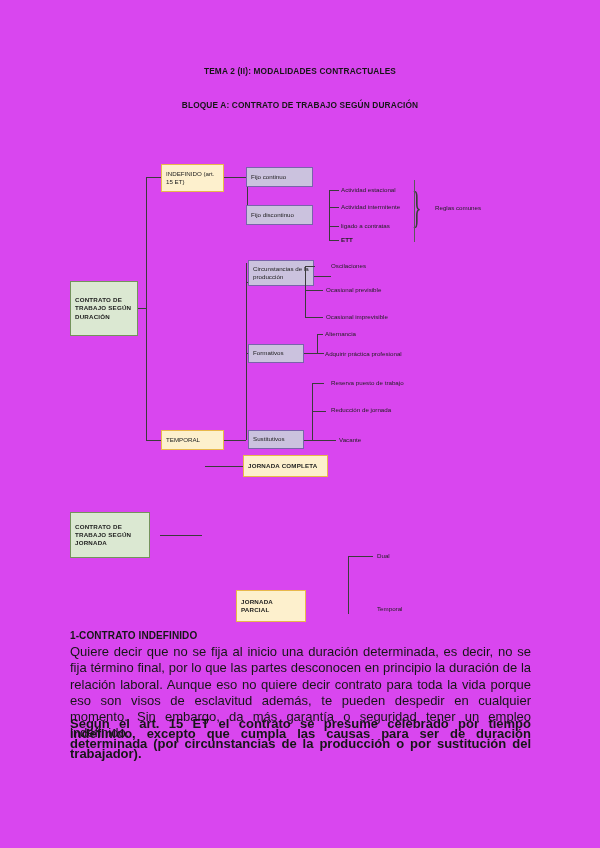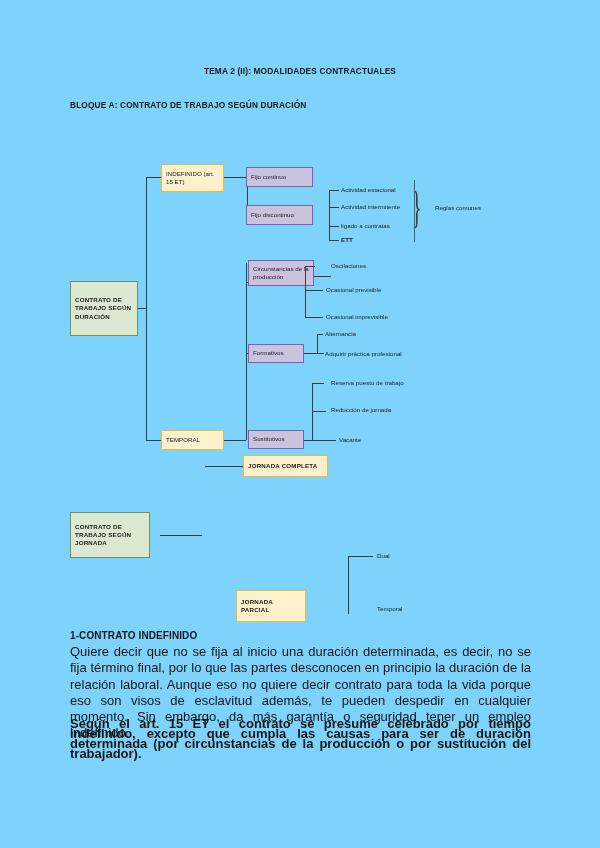--- a/index.html
+++ b/index.html
@@ -8,41 +8,41 @@
     background: #ffffff;
   }
   body {
     font-family: "Liberation Sans", sans-serif;
     color: #161616;
   }
   .page {
     position: relative;
     width: 600px;
     height: 848px;
-    background: #7dd3fc;
+    background: #d946ef;
     overflow: hidden;
   }
 
   
   .doc-title {
     position: absolute;
     left: 70px;
     top: 66px;
     width: 460px;
     text-align: center;
     font-size: 8.3px;
     font-weight: bold;
     letter-spacing: 0.15px;
   }
   .doc-subtitle {
     position: absolute;
     left: 70px;
     top: 100px;
     width: 460px;
-    text-align: left;
+    text-align: center;
     font-size: 8.3px;
     font-weight: bold;
     letter-spacing: 0.15px;
   }
   .intro {
     position: absolute;
     left: 70px;
     top: 132px;
     width: 461px;
     font-size: 8.2px;

